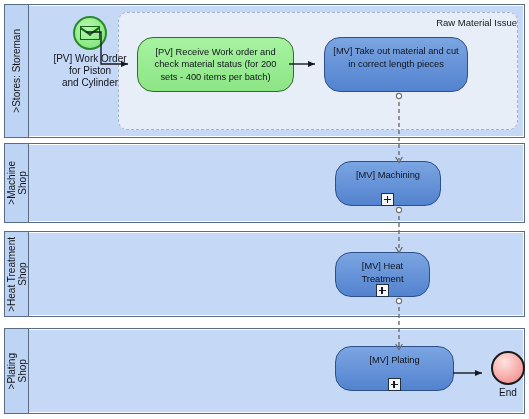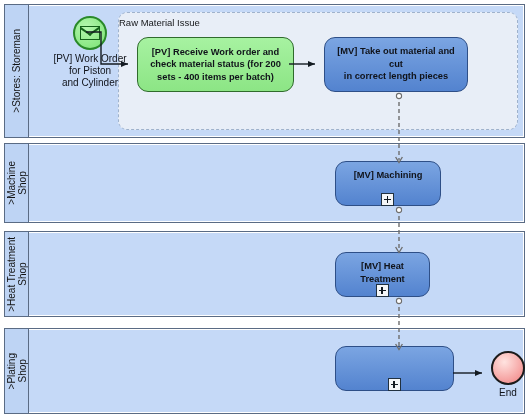--- a/index.html
+++ b/index.html
@@ -63,41 +63,40 @@
     box-sizing: border-box;
     border: 1px dashed #9fb2cc;
     border-radius: 9px;
     background: #e8eef7;
   }
   .group-title {
     position: absolute;
     top: 4px;
     left: 0;
     right: 0;
-    text-align: left;
+    text-align: right;
     font-size: 9.5px;
     color: #16181b;
   }
 
   
   .task {
     position: absolute;
     box-sizing: border-box;
-    border-radius: 11px;
+    border-radius: 16px;
     border: 1px solid #2f4f85;
     display: flex;
     align-items: center;
     justify-content: center;
     text-align: center;
     font-size: 9.3px;
     line-height: 12.5px;
     color: #10131a;
     padding: 4px 6px;
     white-space: pre-line;
-    font-weight: bold;
   }
   .task.green {
     background: linear-gradient(#a7f2a1, #8ce585);
     border-color: #2f6b2c;
   }
   .task.blue {
     background: linear-gradient(#7ba5e2, #5383cf);
     border-color: #2e4f87;
     align-items: flex-start;
   }
@@ -247,20 +246,21 @@
     </div>
   </div>
 
   <div class="lane" style="left:4px; top:328px; width:521px; height:86px;">
     <div class="lane-header">
       <span class="lane-header-label">&gt;Plating
 Shop</span>
     </div>
     <div class="lane-body">
       <div class="task blue" style="left:306px; top:17px; width:119px; height:45px;">
+        <span class="task-label">[MV] Plating</span>
         <span class="plus-marker"></span>
       </div>
 
       <div class="event end" style="left:462px; top:22px; width:34px; height:34px;"></div>
       <div class="event-label" style="left:448px; top:58px; width:62px;">End</div>
     </div>
   </div>
 
   <svg class="svg-layer">
     <defs>

